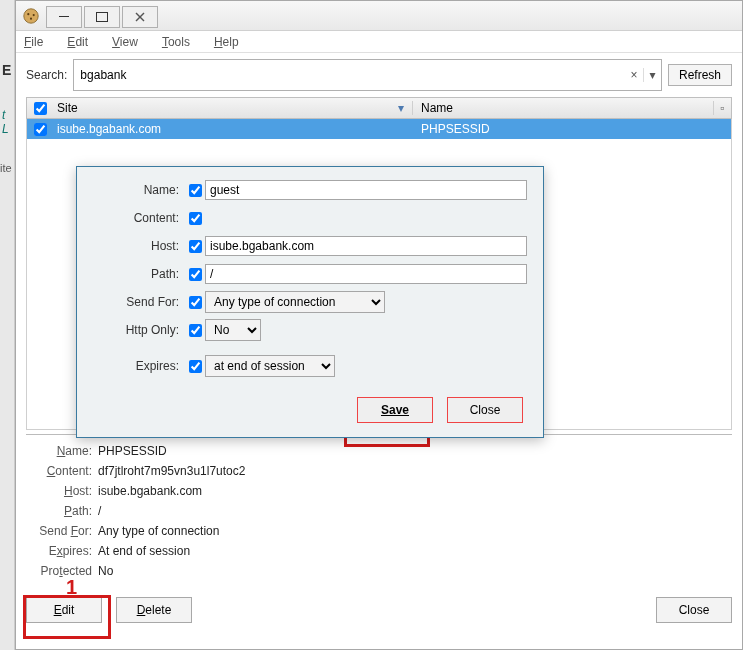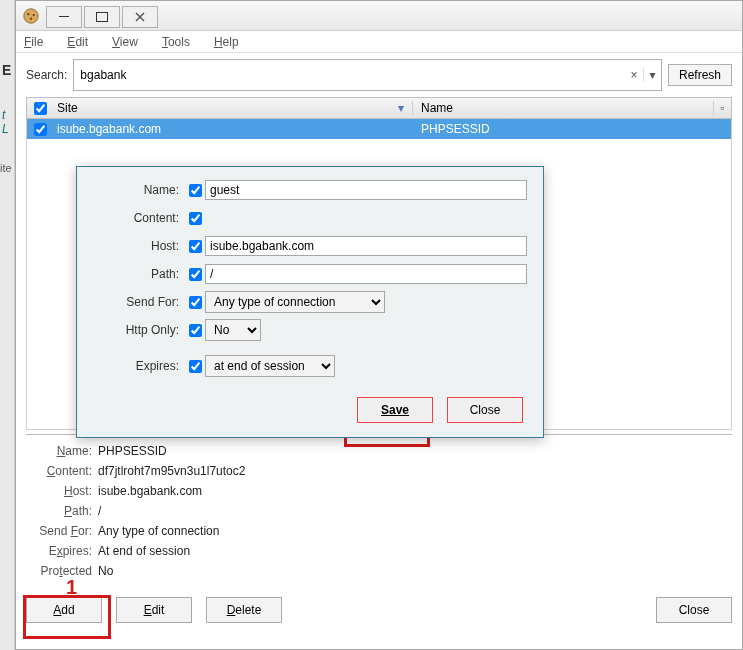--- a/index.html
+++ b/index.html
@@ -190,21 +190,20 @@
         <div class="dlabel">E<span class="ul">x</span>pires:</div>
         <div class="dvalue">At end of session</div>
       </div>
     <div class="drow">
         <div class="dlabel">Pro<span class="ul">t</span>ected</div>
         <div class="dvalue">No</div>
       </div>
   </div>
 
   <div class="bottom-buttons">
-    <button class="bbtn"><span style="text-decoration:underline">A</span>dd</button>
     <button class="bbtn"><span style="text-decoration:underline">E</span>dit</button>
     <button class="bbtn"><span style="text-decoration:underline">D</span>elete</button>
     <div class="spacer"></div>
     <button class="bbtn">Close</button>
   </div>
 
   <div class="dialog">
     <div class="dlg-body">
       <div class="fr">
         <label class="fl">Name:</label>

